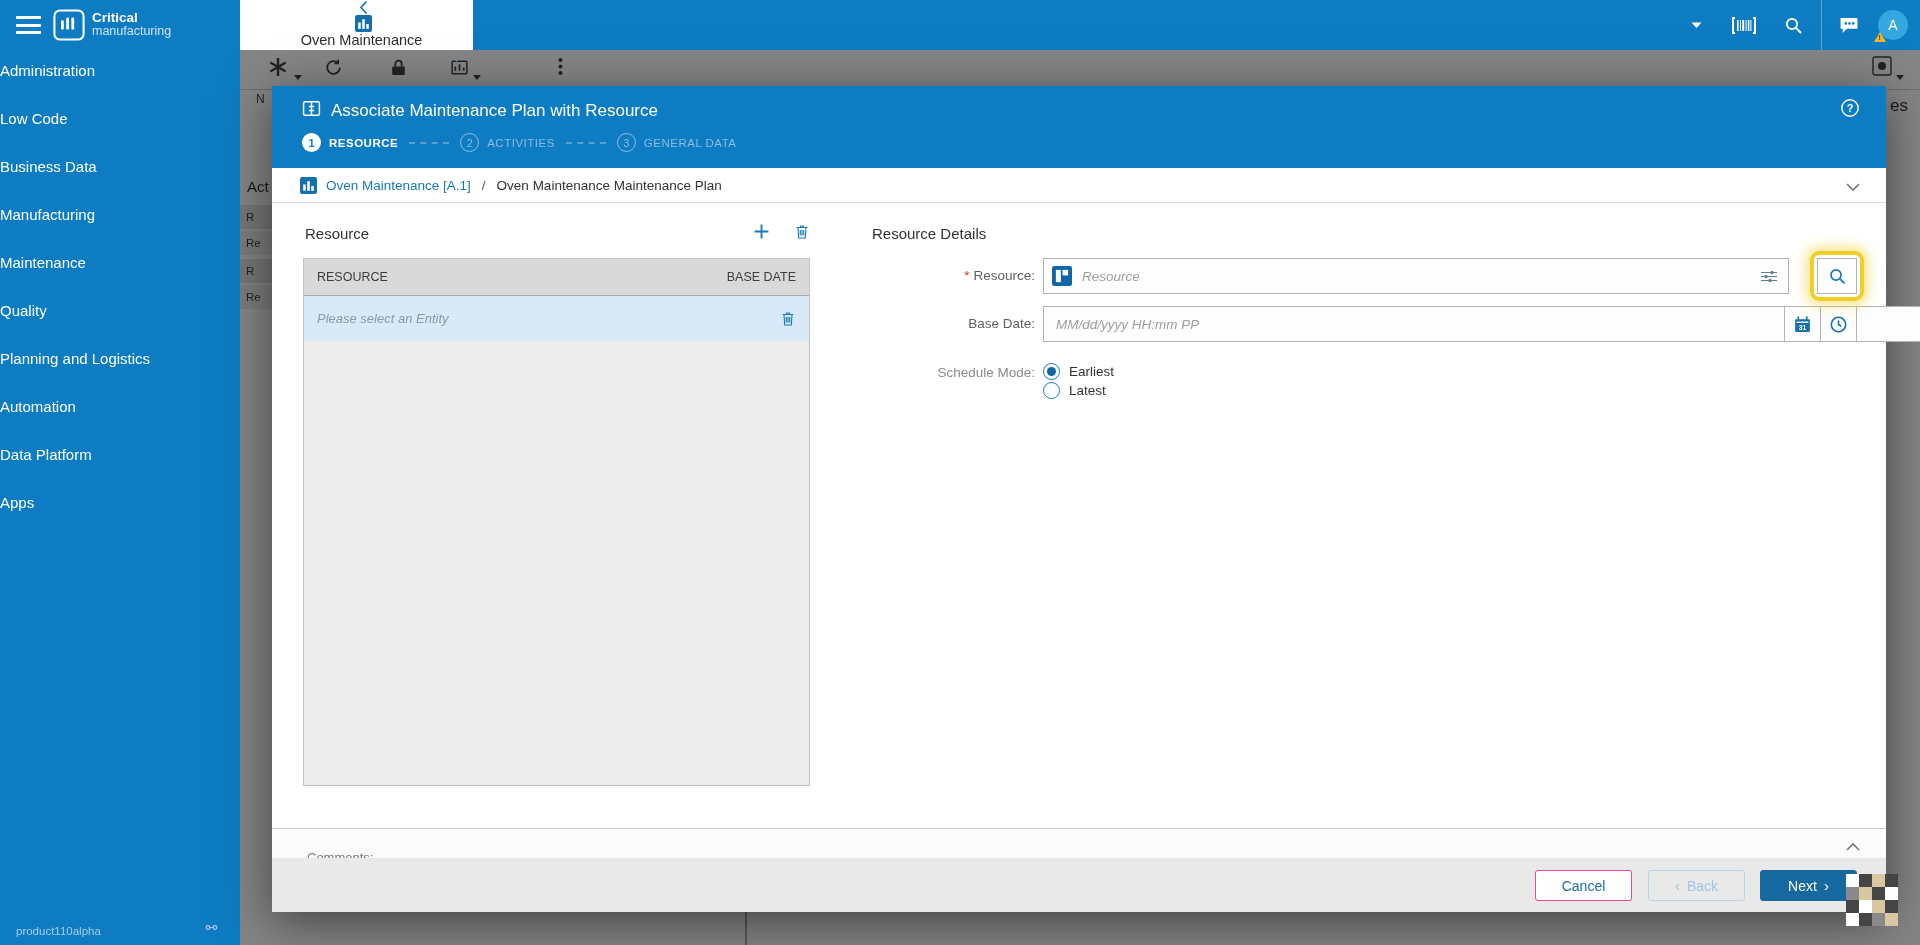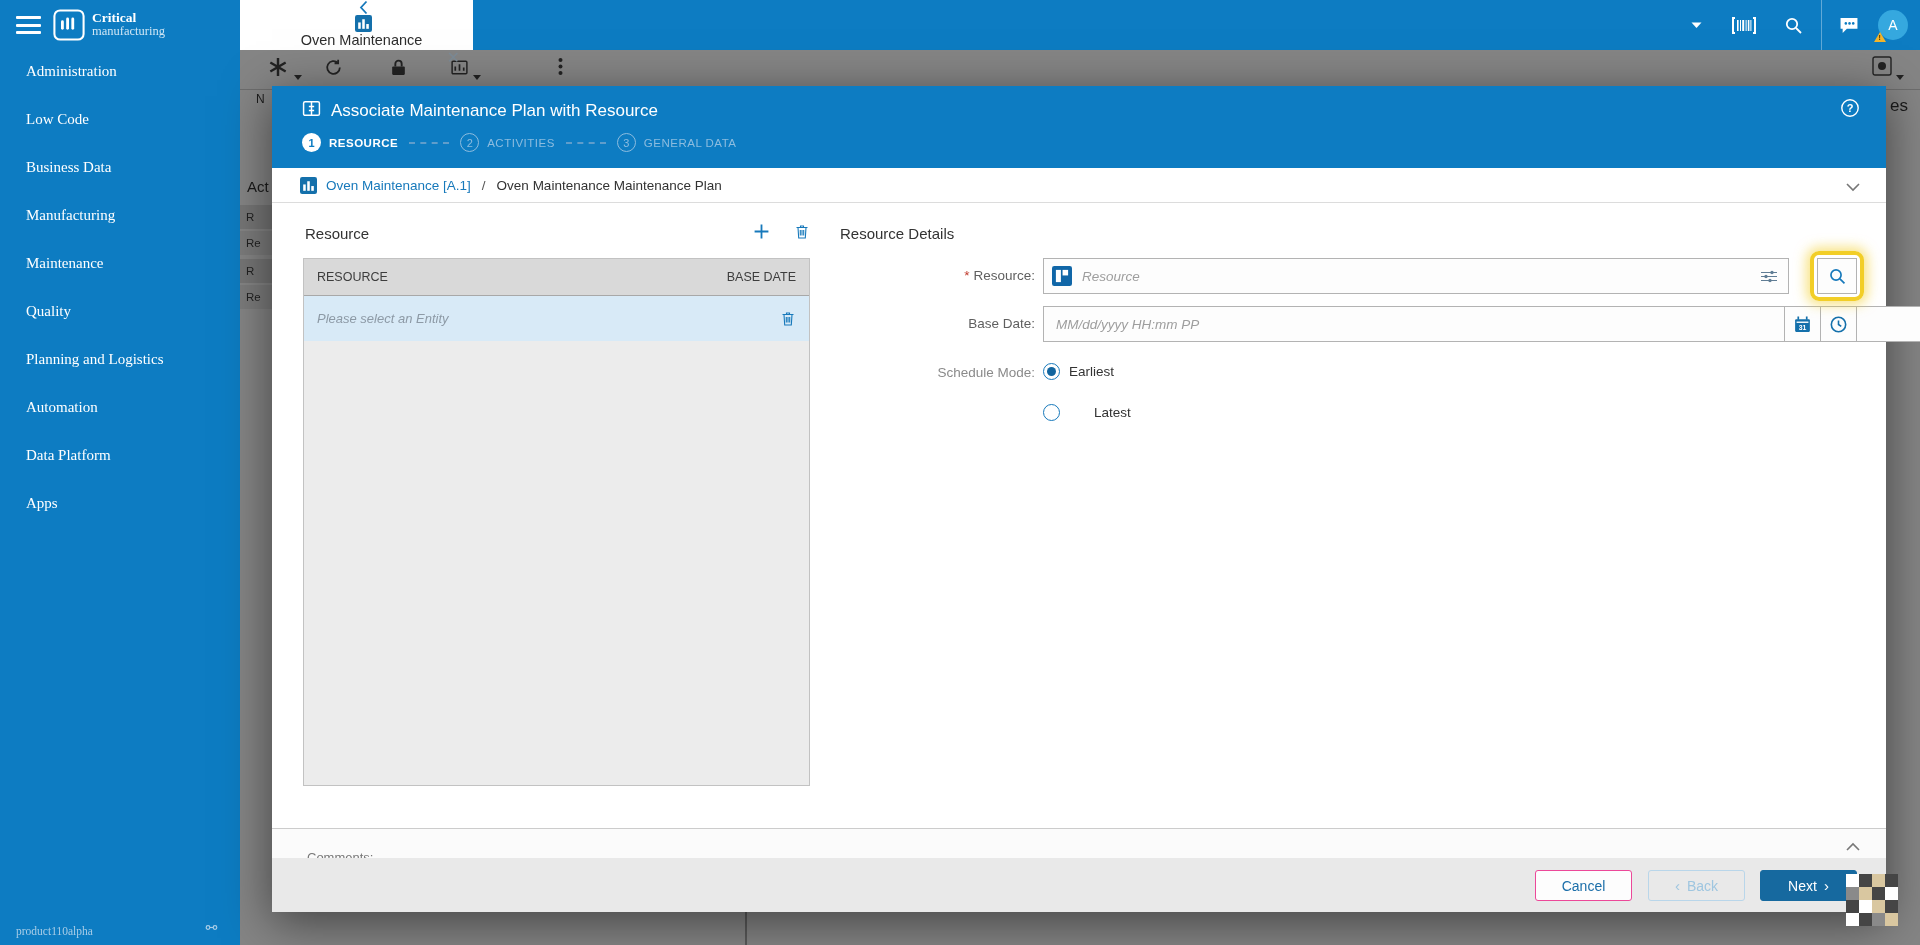--- a/index.html
+++ b/index.html
@@ -1,29 +1,29 @@
 <!DOCTYPE html>
 <html><head>
 <meta charset="utf-8">
 <style>
   * { box-sizing: border-box; margin: 0; padding: 0; }
   html,body { width:1920px; height:945px; overflow:hidden; }
   body { font-family:"Liberation Sans", sans-serif; position:relative; background:#fff; }
 
   
-  .sidebar { position:absolute; left:0; top:0; width:240px; height:945px; background:#0d7cc2; z-index:3;font-family:Liberation Serif, serif; }
+  .sidebar { position:absolute; left:0; top:0; width:240px; height:945px; background:#0d7cc2; z-index:3; }
   .sb-header { position:relative; height:50px; }
   .hamburger { position:absolute; left:16px; top:16px; width:25px; height:18px; cursor:pointer; }
   .hamburger span { display:block; height:3px; background:#fff; margin-bottom:4.5px; border-radius:1px; }
   .logo-mark { position:absolute; left:53px; top:9px; }
   .logo-text { position:absolute; left:92px; top:11px; line-height:1.05; }
   .logo-text .b { color:#fff; font-weight:700; font-size:13.5px; display:block; }
   .logo-text .l { color:#cfe6f5; font-weight:400; font-size:12.5px; display:block; }
   .nav { position:absolute; top:47px; left:0; right:0; }
-  .nav-item { height:48px; line-height:48px; padding-left:26px; color:#fff; font-size:15px; cursor:pointer; }
+  .nav-item { height:48px; line-height:48px; color:#fff; font-size:15px; cursor:pointer; }
   .sb-footer { position:absolute; left:0; right:0; bottom:0; height:32px; }
   .version { position:absolute; left:16px; bottom:8px; color:#a9cde7; font-size:11.5px; }
   .conn-icon { position:absolute; right:22px; bottom:8px; }
 
   
   .topbar { position:absolute; left:240px; top:0; right:0; height:50px; background:#0d7cc2; z-index:3; }
   .tab { position:absolute; left:0; top:0; width:233px; height:50px; background:#fff; display:flex; align-items:center;flex-direction:column; }
   .tab-back { margin-left:13px; display:flex; cursor:pointer; }
   .tab-icon { margin-left:13px; display:flex; }
   .tab-label { margin-left:10px; font-size:14.5px; color:#2e2e2e; white-space:nowrap; }
@@ -80,42 +80,42 @@
   .pa-btn { display:inline-block; margin-left:20px; cursor:pointer; vertical-align:middle; }
 
   .resource-table { position:absolute; left:31px; top:55px; width:507px; height:528px; border:1px solid #c2c2c2; background:#ececec; }
   .rt-header { height:37px; background:#d9d9d9; border-bottom:1px solid #a8a8a8; display:flex; align-items:center; padding:0 13px; }
   .rt-col-l { flex:1; font-size:12.5px; color:#3d3d3d; }
   .rt-col-r { font-size:12.5px; color:#3d3d3d; }
   .rt-row { height:45px; background:#d8eaf7; display:flex; align-items:center; padding:0 13px; cursor:pointer; }
   .rt-empty { flex:1; font-style:italic; color:#8d9aa6; font-size:13px; }
   .rt-trash { display:flex; cursor:pointer; }
 
-  .details-title { position:absolute; left:568px; top:22px; font-size:15px; color:#333; }
+  .details-title { position:absolute; left:600px; top:22px; font-size:15px; color:#333; }
   .f-label { position:absolute; width:220px; right:calc(100% - 763px); text-align:right; font-size:13.5px; color:#5f5f5f; }
   .req { color:#c0392b; margin-right:4px; }
   .row1-label { top:65px; }
   .row2-label { top:113px; }
   .row3-label { top:162px; color:#8a8a8a; }
 
   .text-input { position:absolute; height:36px; border:1px solid #b3b3b3; background:#fdfdfd; display:flex; align-items:center; }
   .placeholder { font-style:italic; color:#9e9e9e; font-size:13.5px; }
   .resource-input { left:771px; top:55px; width:746px; padding-left:8px; }
   .resource-input .placeholder { margin-left:10px; }
   .sliders-ico { position:absolute; right:10px; top:10px; cursor:pointer; }
   .basedate-input { left:771px; top:103px; width:892px; padding-left:12px; }
   .icon-cell { position:absolute; height:36px; border:1px solid #b3b3b3; background:#fdfdfd; display:flex; align-items:center; justify-content:center; cursor:pointer; }
   .search-cell { left:1545px; top:55px; width:40px; }
   .cal-cell { left:1512px; top:103px; width:37px; }
   .clock-cell { left:1548px; top:103px; width:37px; }
   .highlight-ring { position:absolute; left:1538px; top:48px; width:54px; height:50px; border:4px solid #f2ce27; border-radius:9px; box-shadow:0 0 12px 4px rgba(242,206,39,.55); pointer-events:none; z-index:2; }
 
   .radio-row { position:absolute; left:771px; display:flex; align-items:center; cursor:pointer; }
   .radio-row.r1 { top:160px; }
-  .radio-row.r2 { top:201px;gap:25px; }
+  .radio-row.r2 { top:179px; }
   .radio-outer { width:17px; height:17px; border:1.5px solid #1779bb; border-radius:50%; display:flex; align-items:center; justify-content:center; background:#fff; }
   .radio-outer.sel .radio-dot { width:9px; height:9px; border-radius:50%; background:#12659f; }
   .radio-label { margin-left:9px; font-size:13.5px; color:#333; }
 
   .apply-btn { position:absolute; left:771px; top:240px; width:231px; height:33px; background:#fff; border:1px solid #2478ad; border-radius:3px; color:#1470ab; font-size:13.5px; display:flex; align-items:center; justify-content:center; cursor:pointer; }
 
   .comments-bar { position:absolute; left:0; right:0; bottom:54px; height:30px; background:#fbfbfb; border-top:1px solid #cccccc; display:flex; align-items:center; padding-left:35px; }
   .comments-label { color:#777; font-size:13px;margin-top:27px; }
   .comments-collapse { position:absolute; right:26px; top:8px; cursor:pointer; }
 

